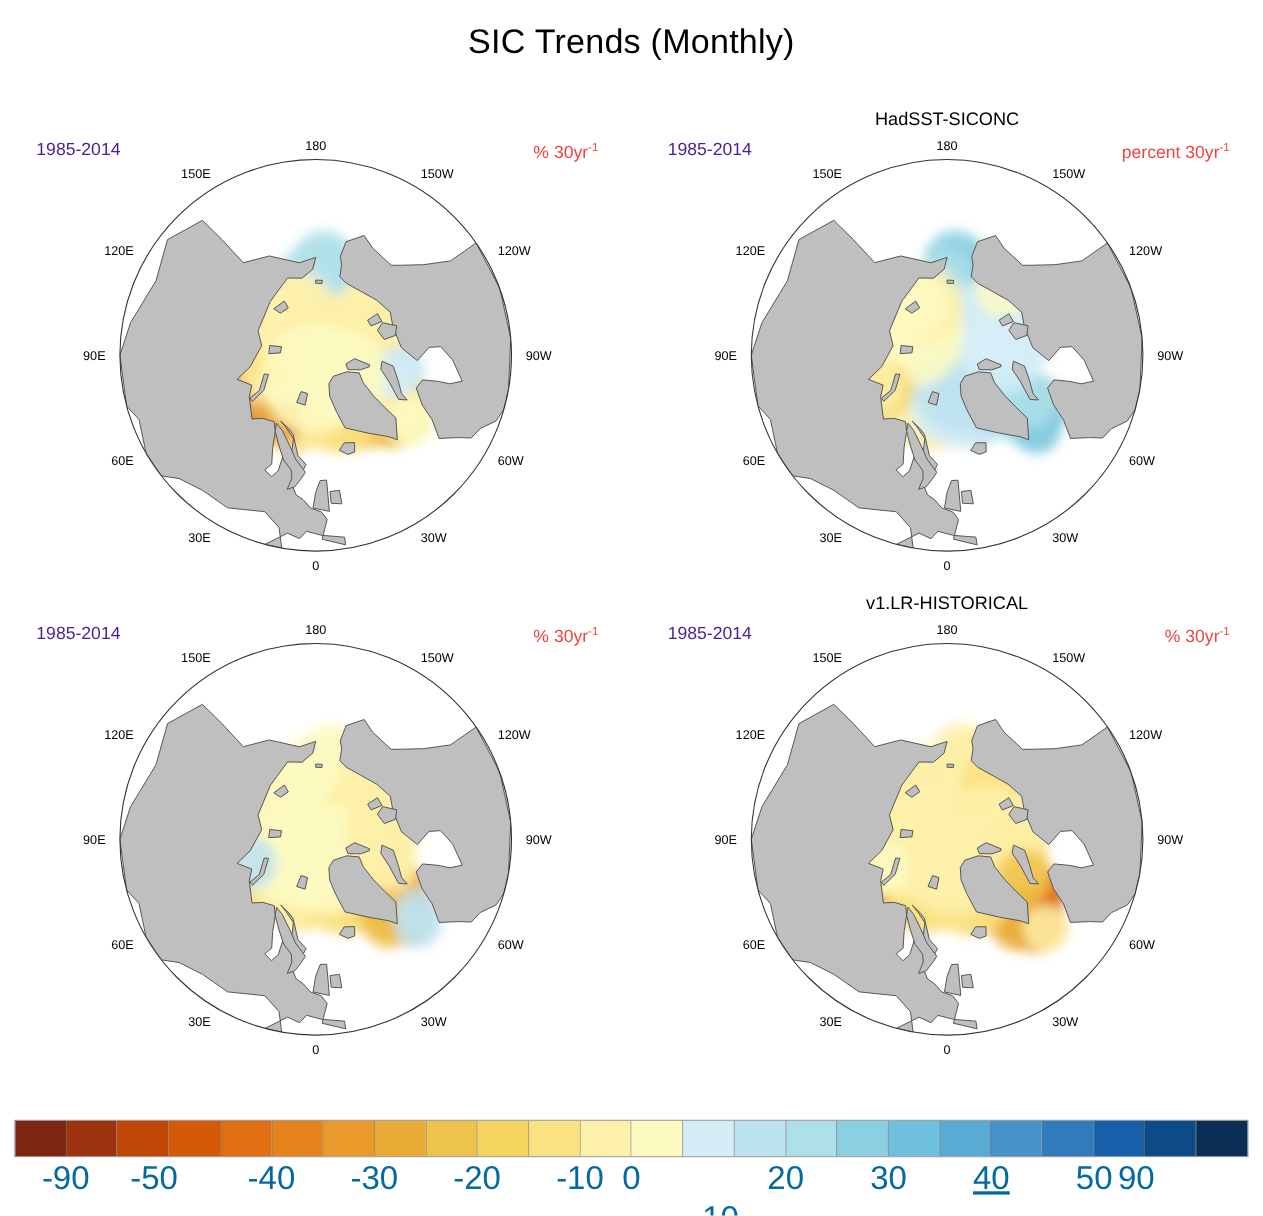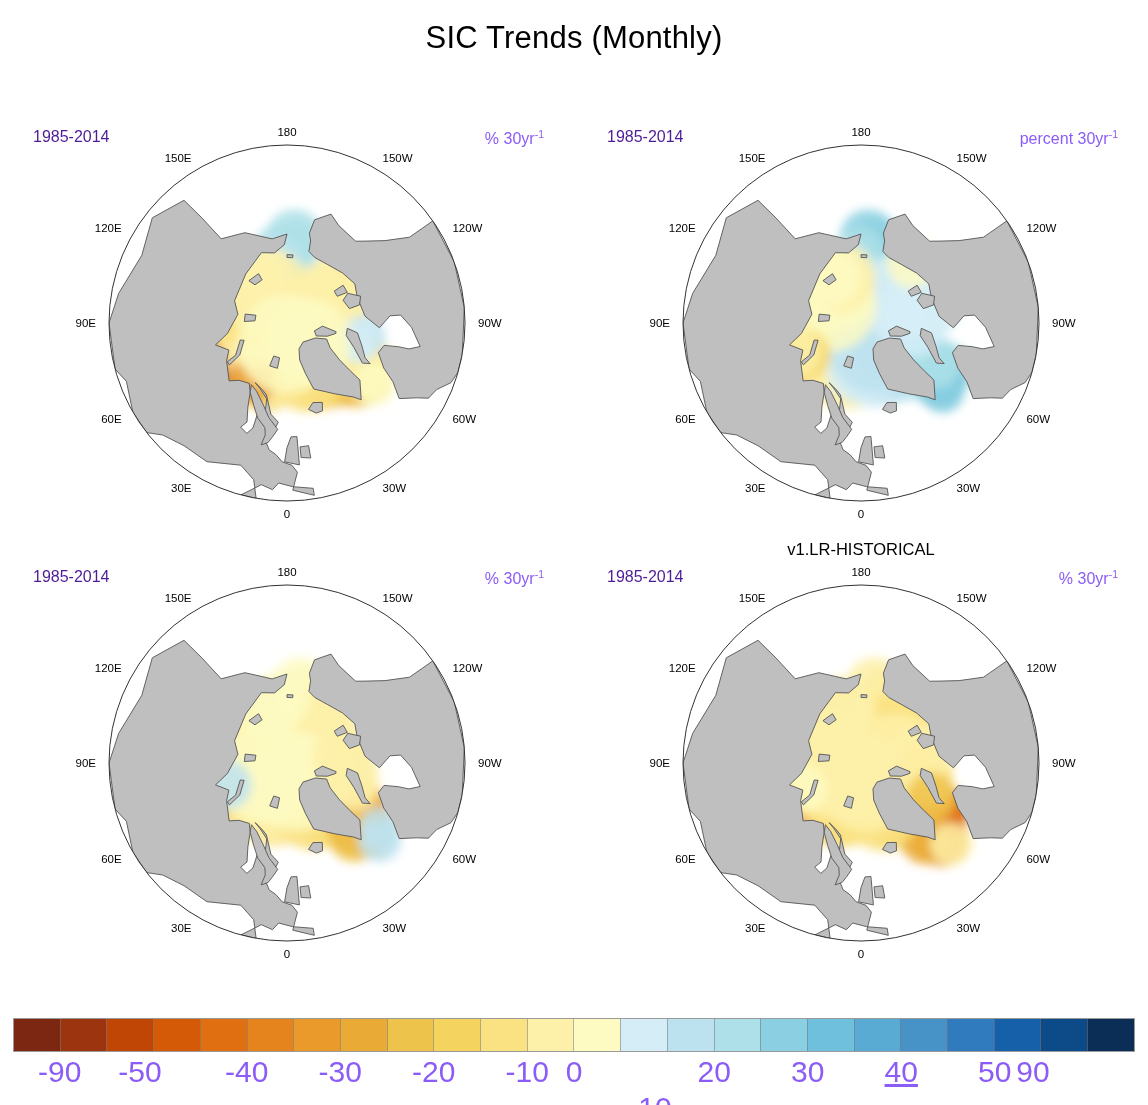--- a/index.html
+++ b/index.html
@@ -10,36 +10,36 @@
     position:absolute;top:20px;left:0;width:1148px;text-align:center;
     font-size:31px;font-weight:400;letter-spacing:.2px;color:#000;
   }
 
   .panel{position:absolute;width:574px;height:440px;}
   .panel-title{
     position:absolute;top:0;left:0;width:574px;text-align:center;
     font-size:16.5px;color:#000;
   }
   .panel-left-lab{position:absolute;top:28px;left:33px;font-size:16px;color:#4c1d95;}
-  .panel-right-lab{position:absolute;top:28px;right:30px;font-size:16px;color:#8b5cf6;text-align:right;}
+  .panel-right-lab{position:absolute;top:28px;right:30px;font-size:16px;color:#ef4444;text-align:right;}
   .panel-right-lab sup{font-size:10.5px;vertical-align:super;}
 
   .mapwrap{position:absolute;top:18px;left:0;width:574px;height:420px;}
   .mapwrap svg{display:block;}
 
   .lonlab{font-size:11.5px;font-family:"Liberation Sans",sans-serif;fill:#000;}
 
   #cbar{position:absolute;left:13px;top:1018px;width:1122px;height:34px;display:flex;
         border:1px solid #9a9a9a;box-sizing:border-box;}
   #cbar .cell{flex:1 1 0;height:100%;}
   #cbar .cell + .cell{border-left:1px solid rgba(120,120,120,.55);}
   #cbar-labels{position:absolute;left:0;top:1055px;width:1148px;height:44px;}
   #cbar-labels .tk{
     position:absolute;top:0;transform:translateX(-50%);
-    font-size:30px;color:#8b5cf6;white-space:nowrap;
+    font-size:30px;color:#0369a1;white-space:nowrap;
   }
 </style>
 </head>
 <body>
 
 <div id="figure">
 
   <div id="fig-title">SIC Trends (Monthly)</div>
 
   <div id="panels">
@@ -133,20 +133,21 @@
             <text x="287.0" y="400.0" class="lonlab" text-anchor="middle">0</text>
             <text x="191.5" y="374.4" class="lonlab" text-anchor="end">30E</text>
             <text x="121.6" y="304.5" class="lonlab" text-anchor="end">60E</text>
             <text x="96.0" y="209.0" class="lonlab" text-anchor="end">90E</text>
             <text x="121.6" y="113.5" class="lonlab" text-anchor="end">120E</text>
             <text x="191.5" y="43.6" class="lonlab" text-anchor="end">150E</text>
           </svg>
         </div>
       </div>
       <div class="panel" style="left: 574px; top: 100px;">
+        <div class="panel-title">HadSST-SICONC</div>
         <div class="panel-left-lab">1985-2014</div>
         <div class="panel-right-lab"><span>percent 30yr</span><sup>-1</sup></div>
         <div class="mapwrap">
           <svg width="574" height="420">
             <defs>
               <clipPath id="clip-hadsst-siconc">
                 <circle cx="287" cy="205" r="178"></circle>
               </clipPath>
               <filter id="blur-hadsst-siconc" x="-30%" y="-30%" width="160%" height="160%">
                 <feGaussianBlur stdDeviation="5"></feGaussianBlur>

